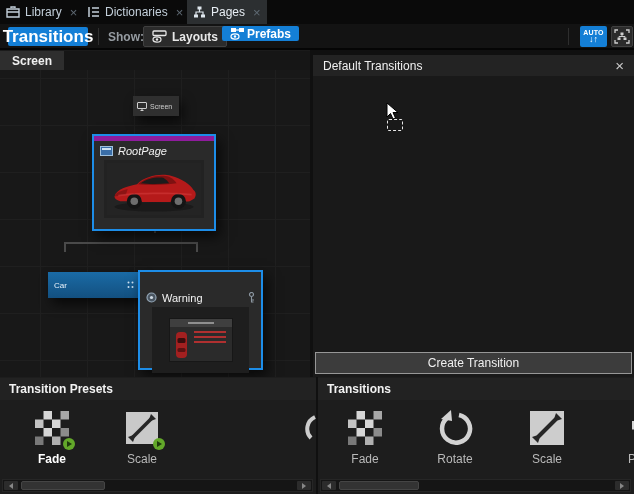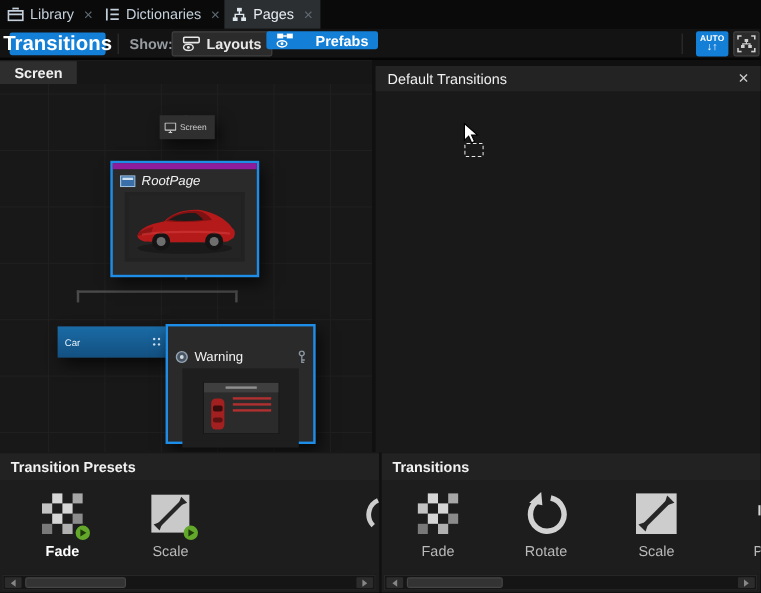--- a/index.html
+++ b/index.html
@@ -16,21 +16,21 @@
   .tab .tab-close { color:#5f6a74; font-size:13px; line-height:1; margin-left:3px; cursor:default; }
   .tab svg { display:block; }
   
   .toolbar { position:absolute; left:0; top:24px; width:634px; height:26px; background:#131313; border-bottom:2px solid #050505; }
   .btn-blue { background:#147fd6; color:#fff; font-weight:bold; border-radius:2px; display:flex; align-items:center; justify-content:center; }
   .btn-dark { background:#2b2b2b; border:1px solid #404040; color:#e8e8e8; border-radius:2px; display:flex; align-items:center; justify-content:center; }
   #transitions-btn { position:absolute; left:8px; top:3px; width:80px; height:19px; font-size:17px; }
   .vsep { position:absolute; top:4px; width:1px; height:17px; background:#2e2e2e; }
   #show-label { position:absolute; left:108px; top:6px; color:#969ca2;font-weight:bold; }
   #layouts-btn { position:absolute; left:143px; top:2px; height:21px; padding:0 8px; gap:5px; font-weight:bold; }
-  #prefabs-btn { position:absolute; left:222px; top:2px; height:15px; padding:0 8px; gap:18px;justify-content:flex-end; }
+  #prefabs-btn { position:absolute; left:222px; top:2px; height:15px; padding:0 8px; gap:2px;justify-content:flex-end; }
   #auto-btn { position:absolute; left:580px; top:2px; width:27px; height:21px; flex-direction:column; line-height:1; }
   #auto-btn .auto-txt { font-size:7px; font-weight:bold; letter-spacing:0.2px; }
   #auto-btn .auto-arrows { font-size:9px; margin-top:-1px; }
   #fit-btn { position:absolute; left:611px; top:2px; width:22px; height:21px; }
   
   .left-panel { position:absolute; left:0; top:50px; width:310px; height:327px; background:#1b1b1b; overflow:hidden; }
   .screen-tab-row { position:absolute; left:0; top:1px; width:310px; height:19px; background:#161616; }
   .screen-tab { position:absolute; left:0; top:0; height:19px; padding:0 12px; background:#2e2e2e; color:#f0f0f0; font-weight:bold; display:flex; align-items:center; }
   .canvas {
     position:absolute; left:0; top:20px; width:310px; height:307px; background:#181818;
@@ -249,20 +249,21 @@
     <div class="panel-title">
       <span>Default Transitions</span>
       <span class="close-x">×</span>
     </div>
     <div class="cursor-wrap">
       <svg width="13" height="19" viewBox="0 0 13 19">
           <path d="M1 1 L1 15 L4.5 11.5 L7 17 L9.5 16 L7 10.5 L12 10.5 Z" fill="#fff" stroke="#000" stroke-width="1"></path>
         </svg>
       <div class="drag-box"></div>
     </div>
+    <div id="create-btn">Create Transition</div>
   </div>
 
   <div id="presets-panel" class="bpanel">
     <div class="bp-title">Transition Presets</div>
     <div class="bp-body">
       <div class="bp-item" style="left:14px;">
         <div class="icon-box">
           <svg width="34" height="34" viewBox="0 0 34 34">
             <g fill="#d6d6d6">
                 <rect x="8.5" y="0" width="8.5" height="8.5"></rect>

